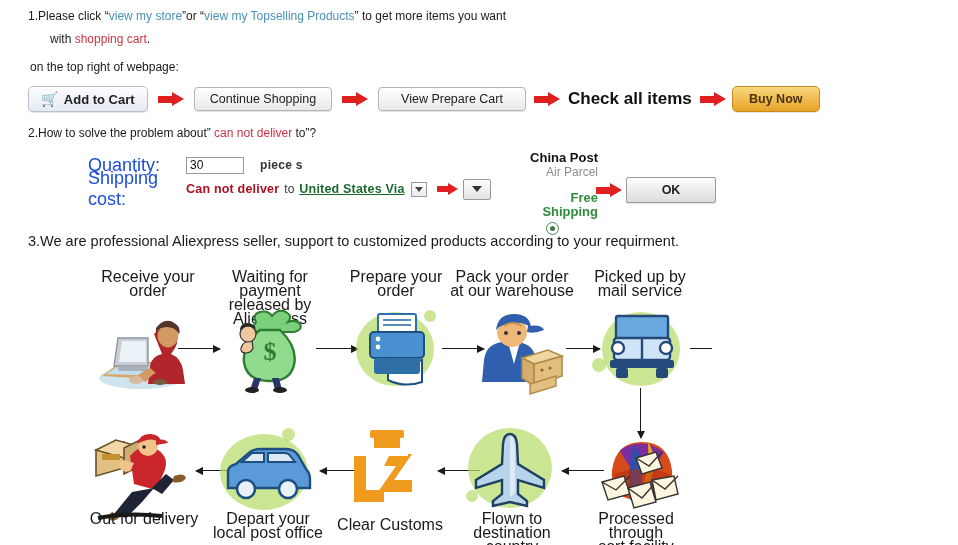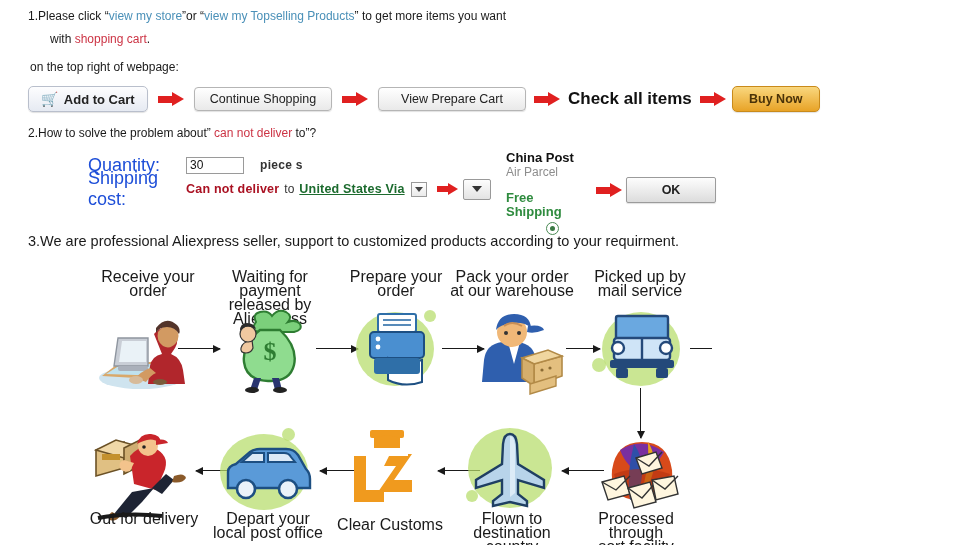--- a/index.html
+++ b/index.html
@@ -75,21 +75,21 @@
     display:block;width:0;height:0;border-left:4px solid transparent;border-right:4px solid transparent;
     border-top:5px solid #444;
   }
   .ddbig{
     margin-left:4px;width:26px;height:19px;border:1px solid #999;background:linear-gradient(#fdfdfd,#e3e3e3);
     display:flex;align-items:center;justify-content:center;border-radius:2px;
   }
   .ddbig i{border-left:5px solid transparent;border-right:5px solid transparent;border-top:6px solid #333;}
 
   
-  .cpost{position:absolute;left:506px;top:150px;width:92px;text-align:left;}
+  .cpost{position:absolute;left:506px;top:150px;width:92px;text-align:right;}
   .cp1{font-size:13px;font-weight:bold;color:#111;line-height:15px;}
   .cp2{font-size:12px;color:#8d8d8d;line-height:14px;}
   .fship{margin-top:12px;font-size:13px;font-weight:bold;color:#2e8b3e;line-height:14px;}
   .radio{
     margin:3px auto 0;width:11px;height:11px;border-radius:50%;border:1px solid #4a8a54;
     display:flex;align-items:center;justify-content:center;background:#fff;
   }
   .radio i{width:5px;height:5px;border-radius:50%;background:#3b7a45;display:block;}
 
   .okwrap{position:absolute;left:596px;top:177px;display:flex;align-items:center;}

